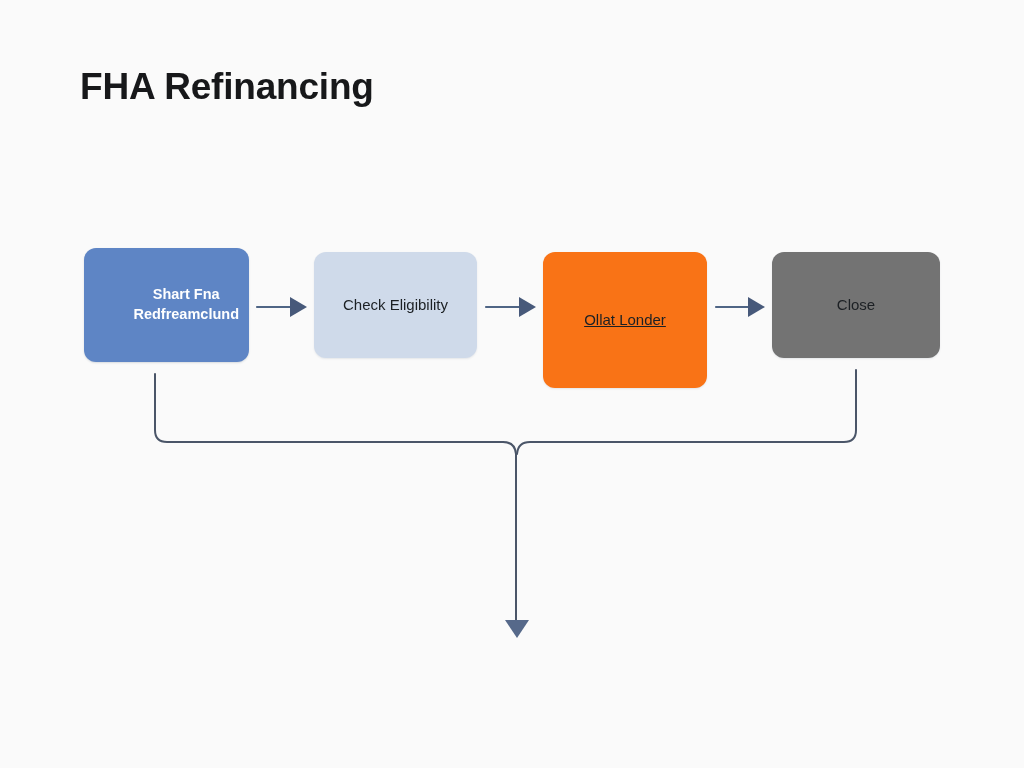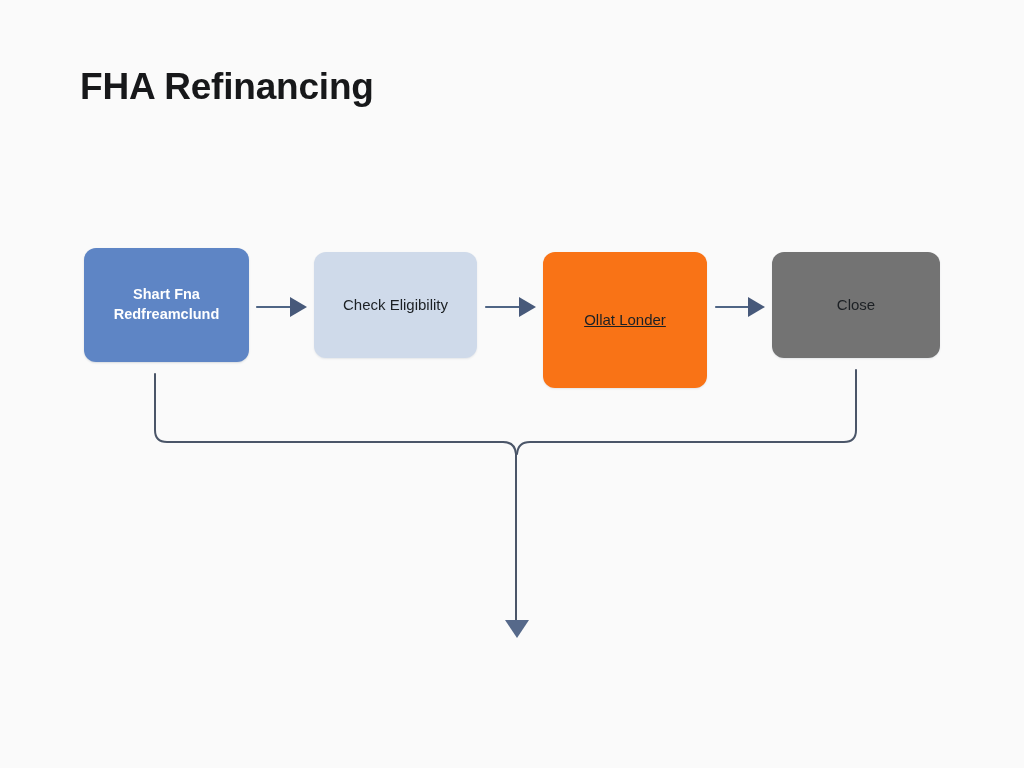--- a/index.html
+++ b/index.html
@@ -48,20 +48,21 @@
     white-space: pre-line;
     padding: 0 10px;
   }
 
   .node-primary {
     background: #5e85c5;
     color: #ffffff;
     font-size: 14.5px;
     font-weight: 600;
     box-shadow: 0 1px 2px rgba(40,60,90,0.16);
+    justify-content: flex-end;
   }
   .node-muted {
     background: #d4deee;
     color: #1c2024;
     font-size: 15px;
     font-weight: 500;
     box-shadow: 0 1px 2px rgba(40,60,90,0.10);
   }
 
   #node-0 { left: 84px;  top: 248px; width: 165px; height: 114px; }

